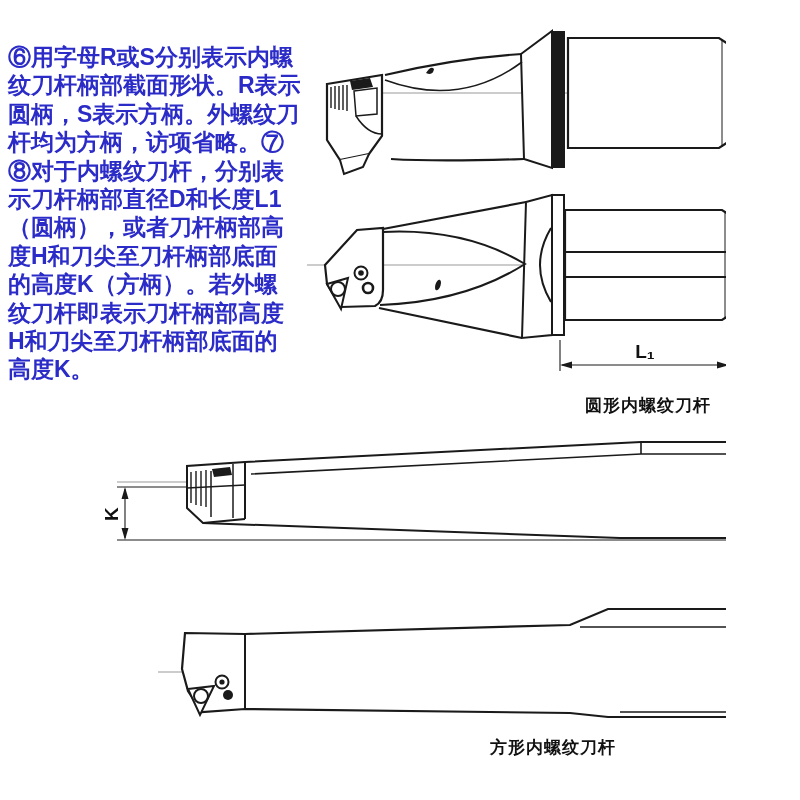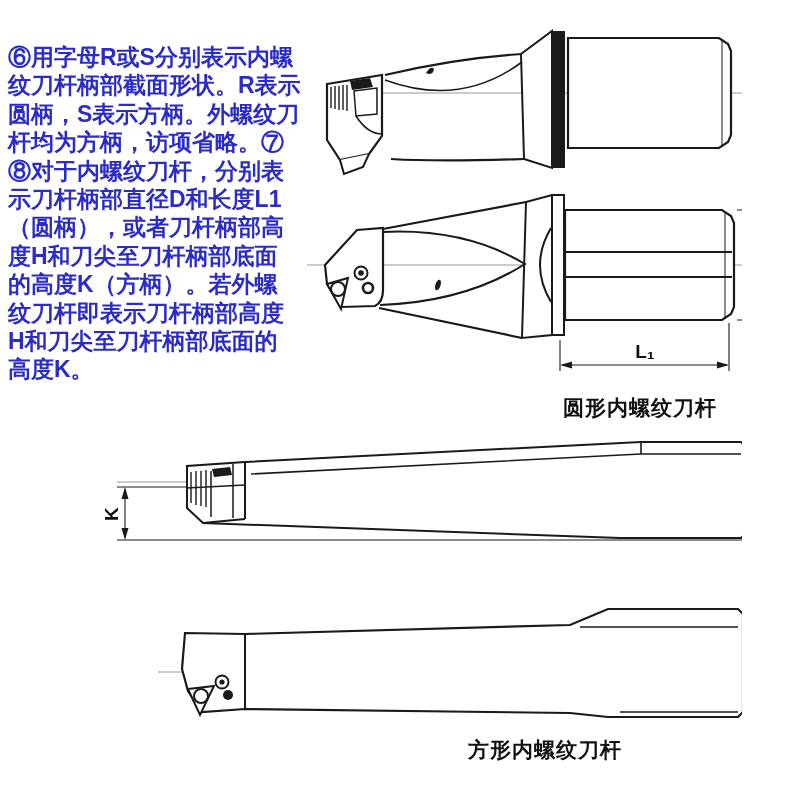--- a/index.html
+++ b/index.html
@@ -1,27 +1,27 @@
 <!DOCTYPE html>
 <html><head>
 <meta charset="utf-8">
 <style>
   html,body{margin:0;padding:0;background:#ffffff;}
   .page{position:relative;width:726px;height:800px;background:#ffffff;overflow:hidden;
-        font-family:"Liberation Sans",sans-serif;padding-left:16px;}
+        font-family:"Liberation Sans",sans-serif;}
   .note{position:absolute;left:8px;top:43px;width:330px;
         font-size:23px;line-height:28.4px;font-weight:bold;
         color:#2B2BC8;white-space:pre-line;letter-spacing:0px;}
   .fig{position:absolute;}
   .fig1{left:325px;top:18px;}
   .fig2{left:305px;top:192px;}
   .fig3{left:105px;top:430px;}
   .fig4{left:150px;top:585px;}
-  .caption{position:absolute;font-size:21px;font-weight:bold;color:#111;
-           text-align:left;letter-spacing:1px;}
+  .caption{position:absolute;font-size:17px;font-weight:bold;color:#111;
+           text-align:center;letter-spacing:1px;}
   .cap1{left:563px;top:394px;width:170px;}
   .cap2{left:468px;top:736px;width:170px;}
   svg text{font-family:"Liberation Sans",sans-serif;fill:#111;}
 </style>
 </head>
 <body>
 
 <div class="page">
 
   <div class="note">⑥用字母R或S分别表示内螺

